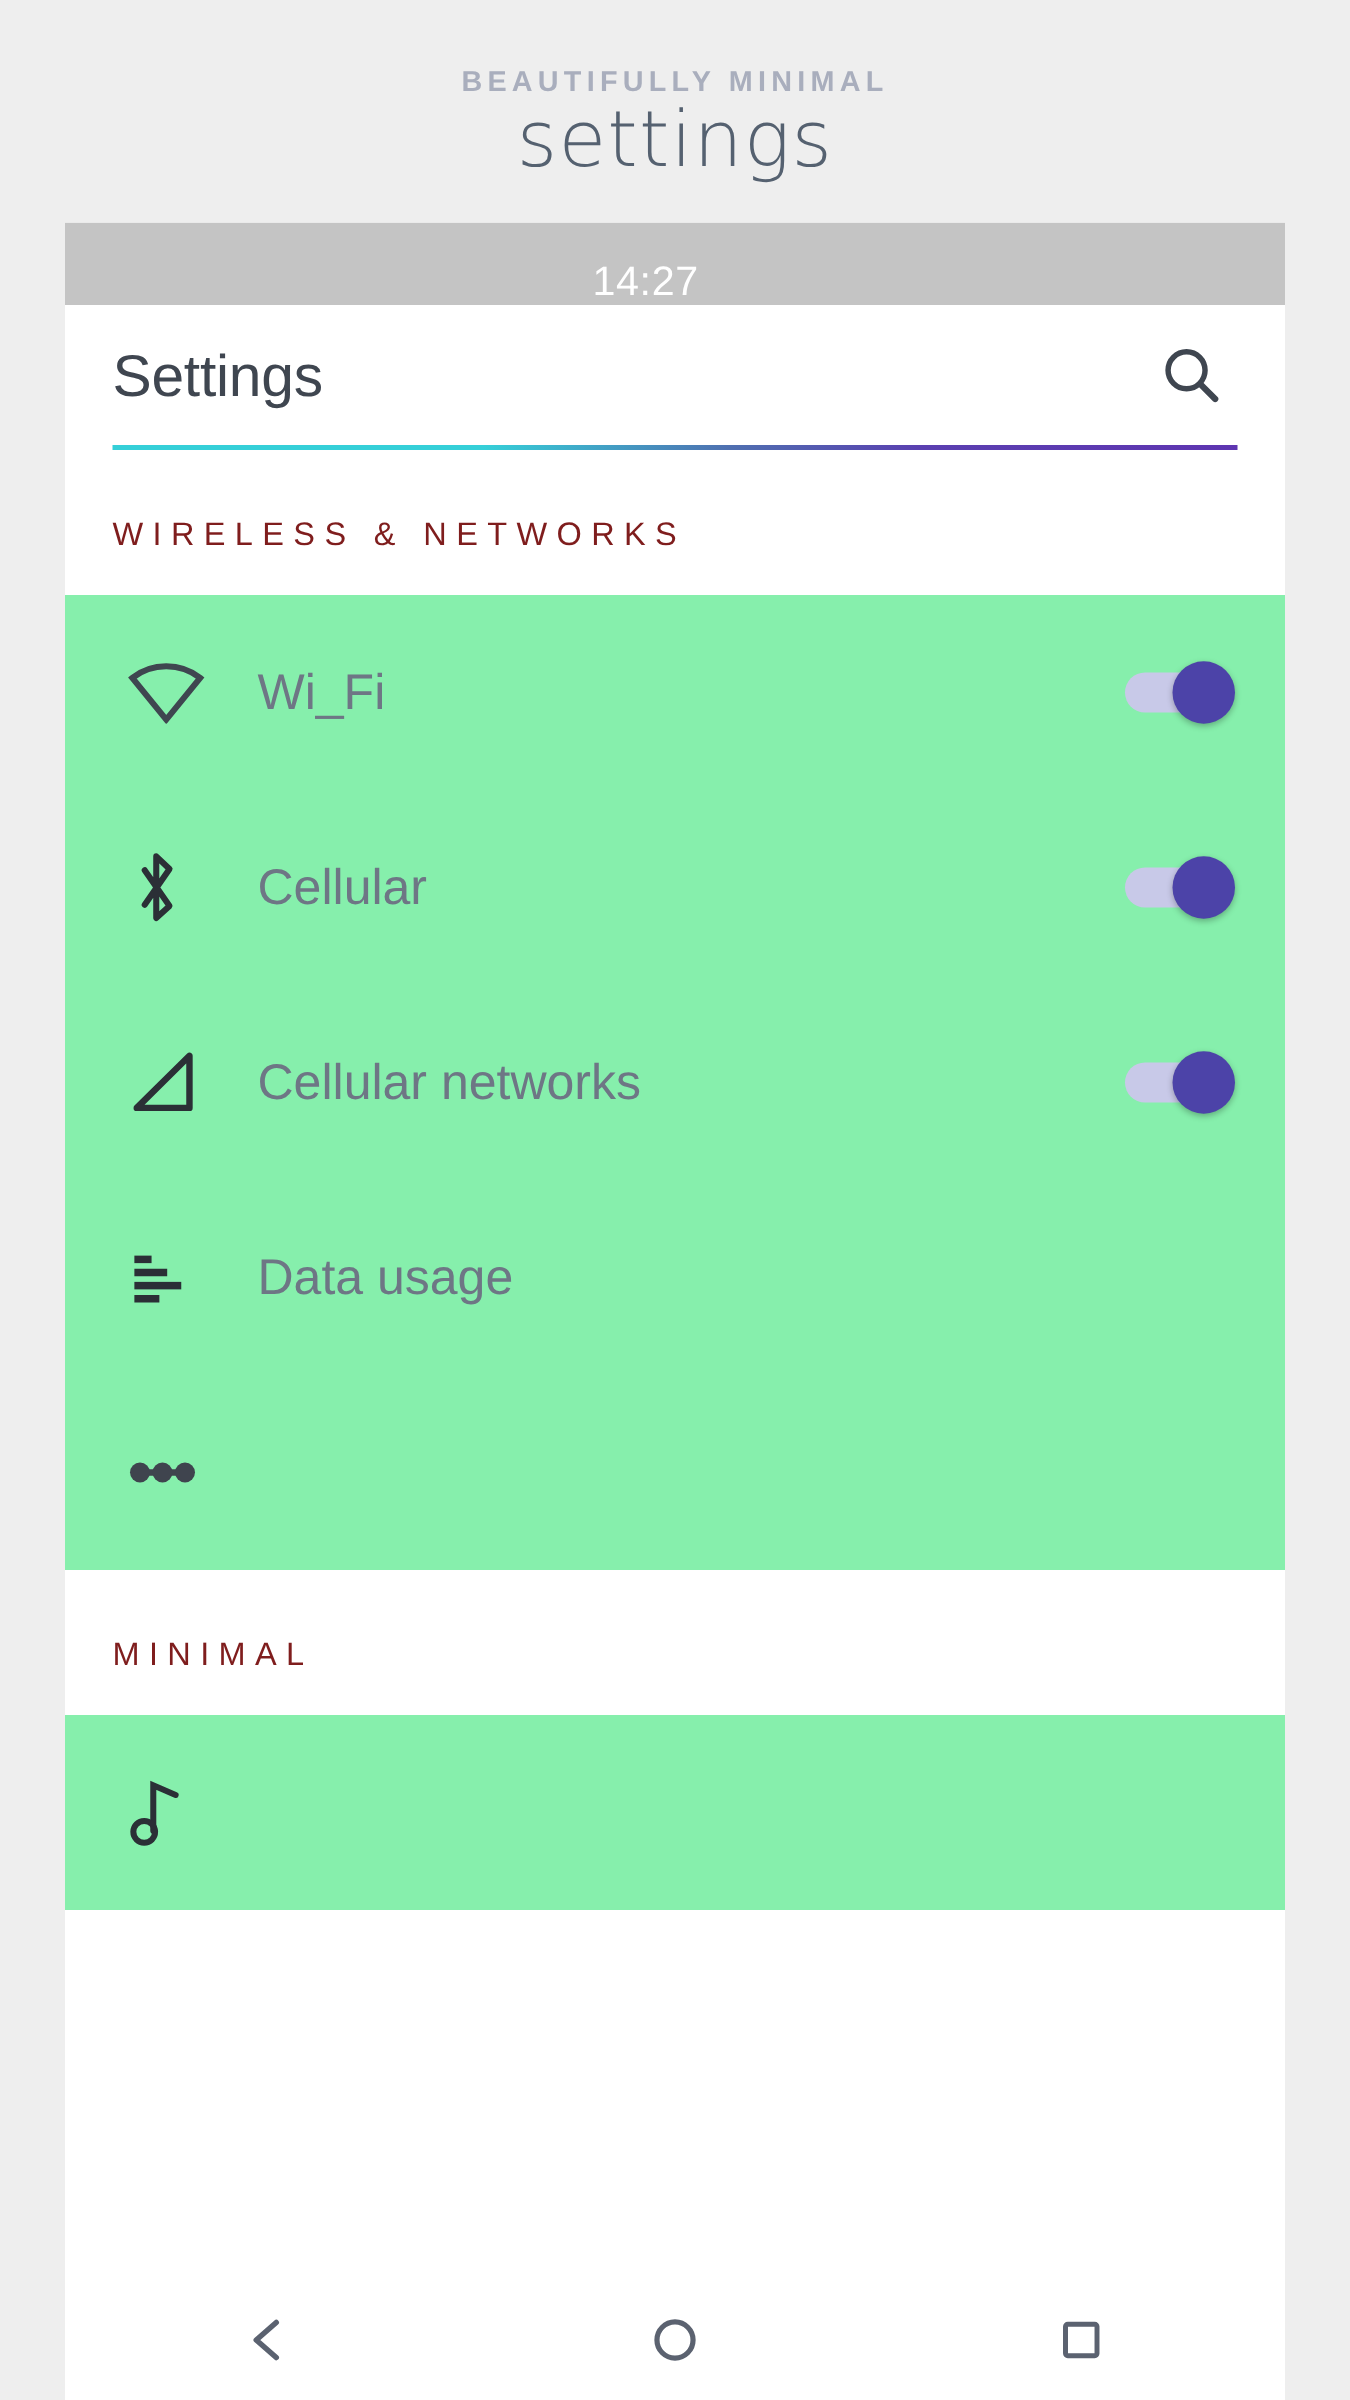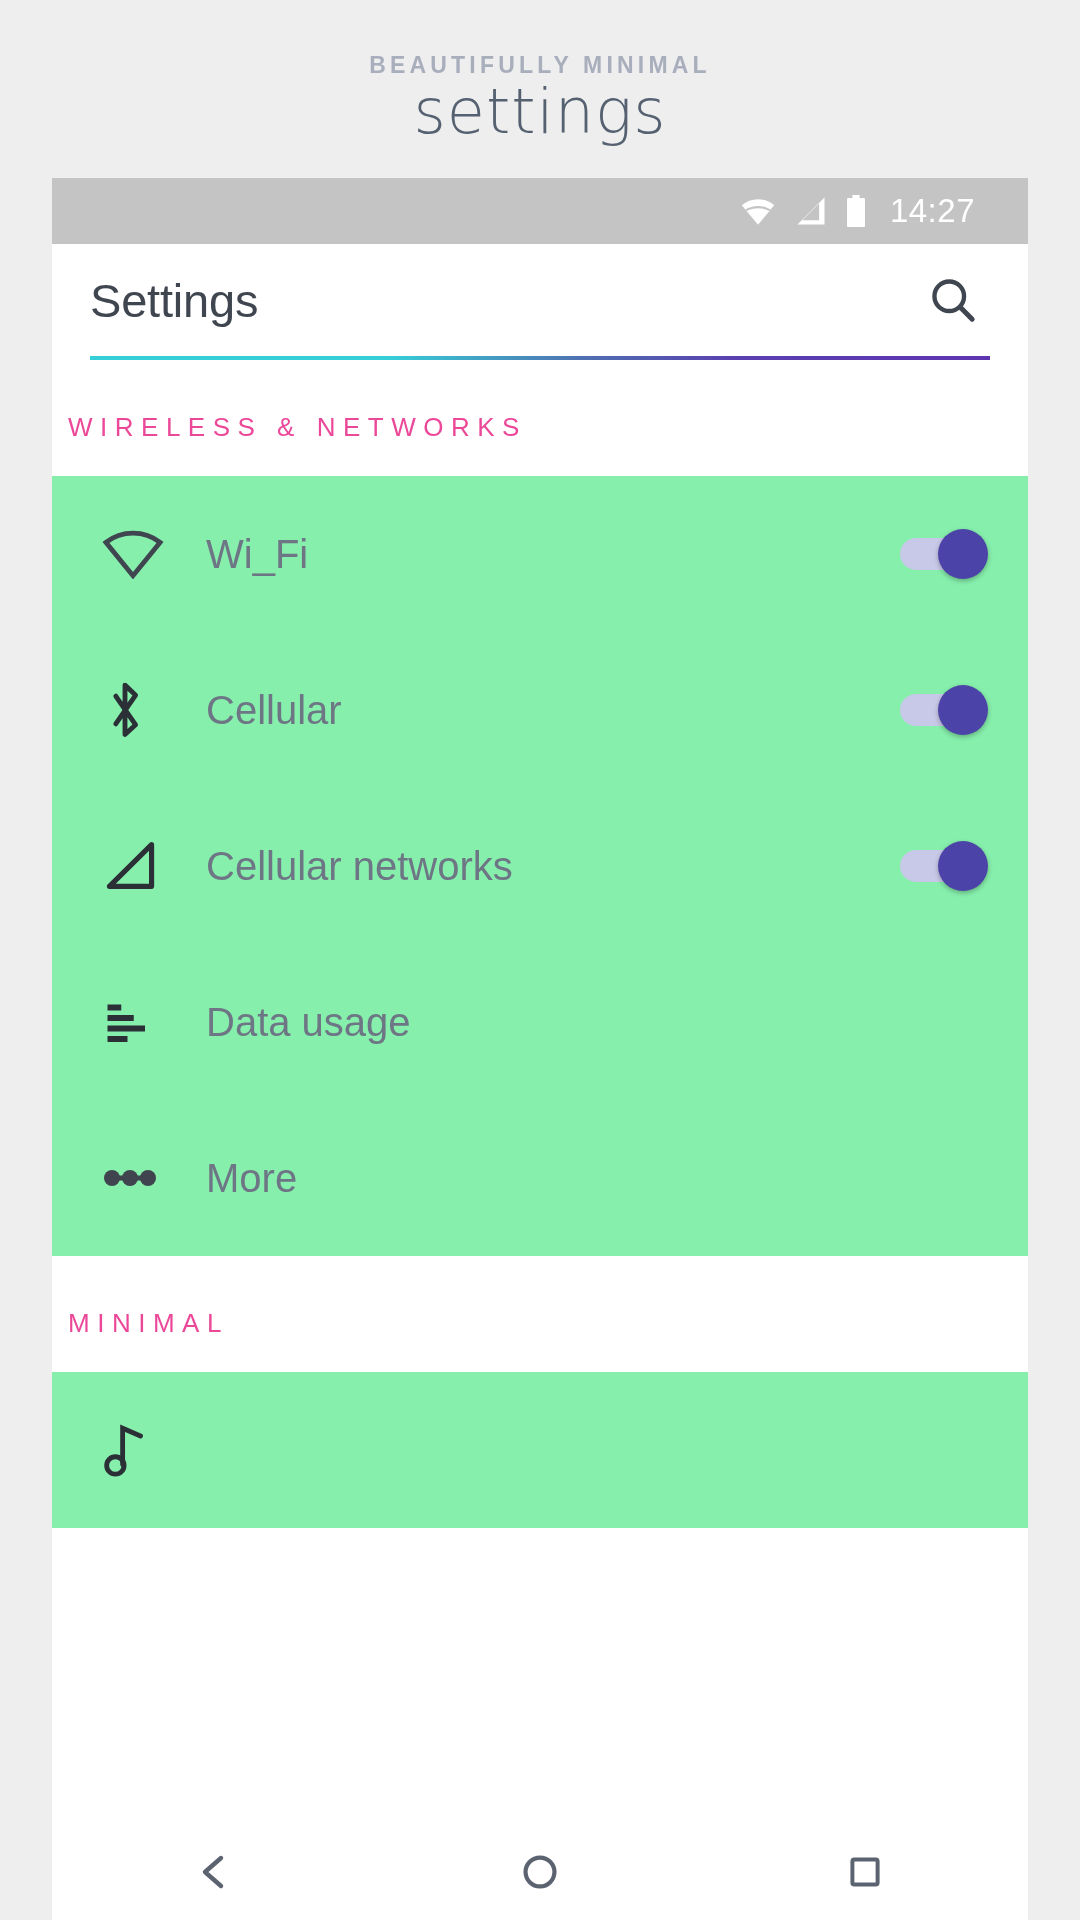--- a/index.html
+++ b/index.html
@@ -45,20 +45,21 @@
     overflow:hidden;
   }
 
   
   #statusbar {
     height:66px;
     background:#c4c4c4;
     display:flex; align-items:center; justify-content:flex-end;
     padding-right:53px;
     gap:17px;
+    flex-direction:column;
   }
   .sb-icon { display:block; }
   #sb-time {
     color:#ffffff;
     font-size:33px;
     font-weight:400;
     letter-spacing:0.5px;
     margin-left:6px;
   }
 
@@ -83,22 +84,22 @@
     height:4px;
     margin:0 38px;
     background:linear-gradient(to right,#35cfd8 0%, #35cfd8 33%, #4f6fb0 55%, #5a3fb0 72%, #5e35b1 100%);
   }
 
   
   #list { background:#fff; }
   .section-header {
     font-size:26px;
     letter-spacing:7.5px;
-    color:#ec4899;
-    padding:52px 0 0 16px;
+    color:#7f1d1d;
+    padding:52px 0 0 38px;
     height:116px;
   }
   .row {
     height:156px;
     display:flex; align-items:center;
     padding:0 40px 0 38px;
     background:#86efac;
     cursor:pointer;
   }
   .row-icon {
@@ -232,21 +233,20 @@
 
     <div class="row">
       <div class="row-icon">
         <svg width="56" height="24" viewBox="0 0 28 12">
           <line x1="4" y1="6" x2="24" y2="6" stroke="#3f444e" stroke-width="2.6"></line>
           <circle cx="5" cy="6" r="4" fill="#3f444e"></circle>
           <circle cx="14" cy="6" r="4" fill="#3f444e"></circle>
           <circle cx="23" cy="6" r="4" fill="#3f444e"></circle>
         </svg>
       </div>
-      <div class="row-label">More</div>
     </div>
 
     <div class="section-header">MINIMAL</div>
 
     <div class="row">
       <div class="row-icon">
         <svg width="48" height="58" viewBox="0 0 18 24">
           <path d="M7.6 18 L7.6 3 L15 6.2" fill="none" stroke="#2b2f36" stroke-width="2" stroke-linecap="round"></path>
           <circle cx="4.6" cy="18.4" r="3.6" fill="none" stroke="#2b2f36" stroke-width="2"></circle>
         </svg>

